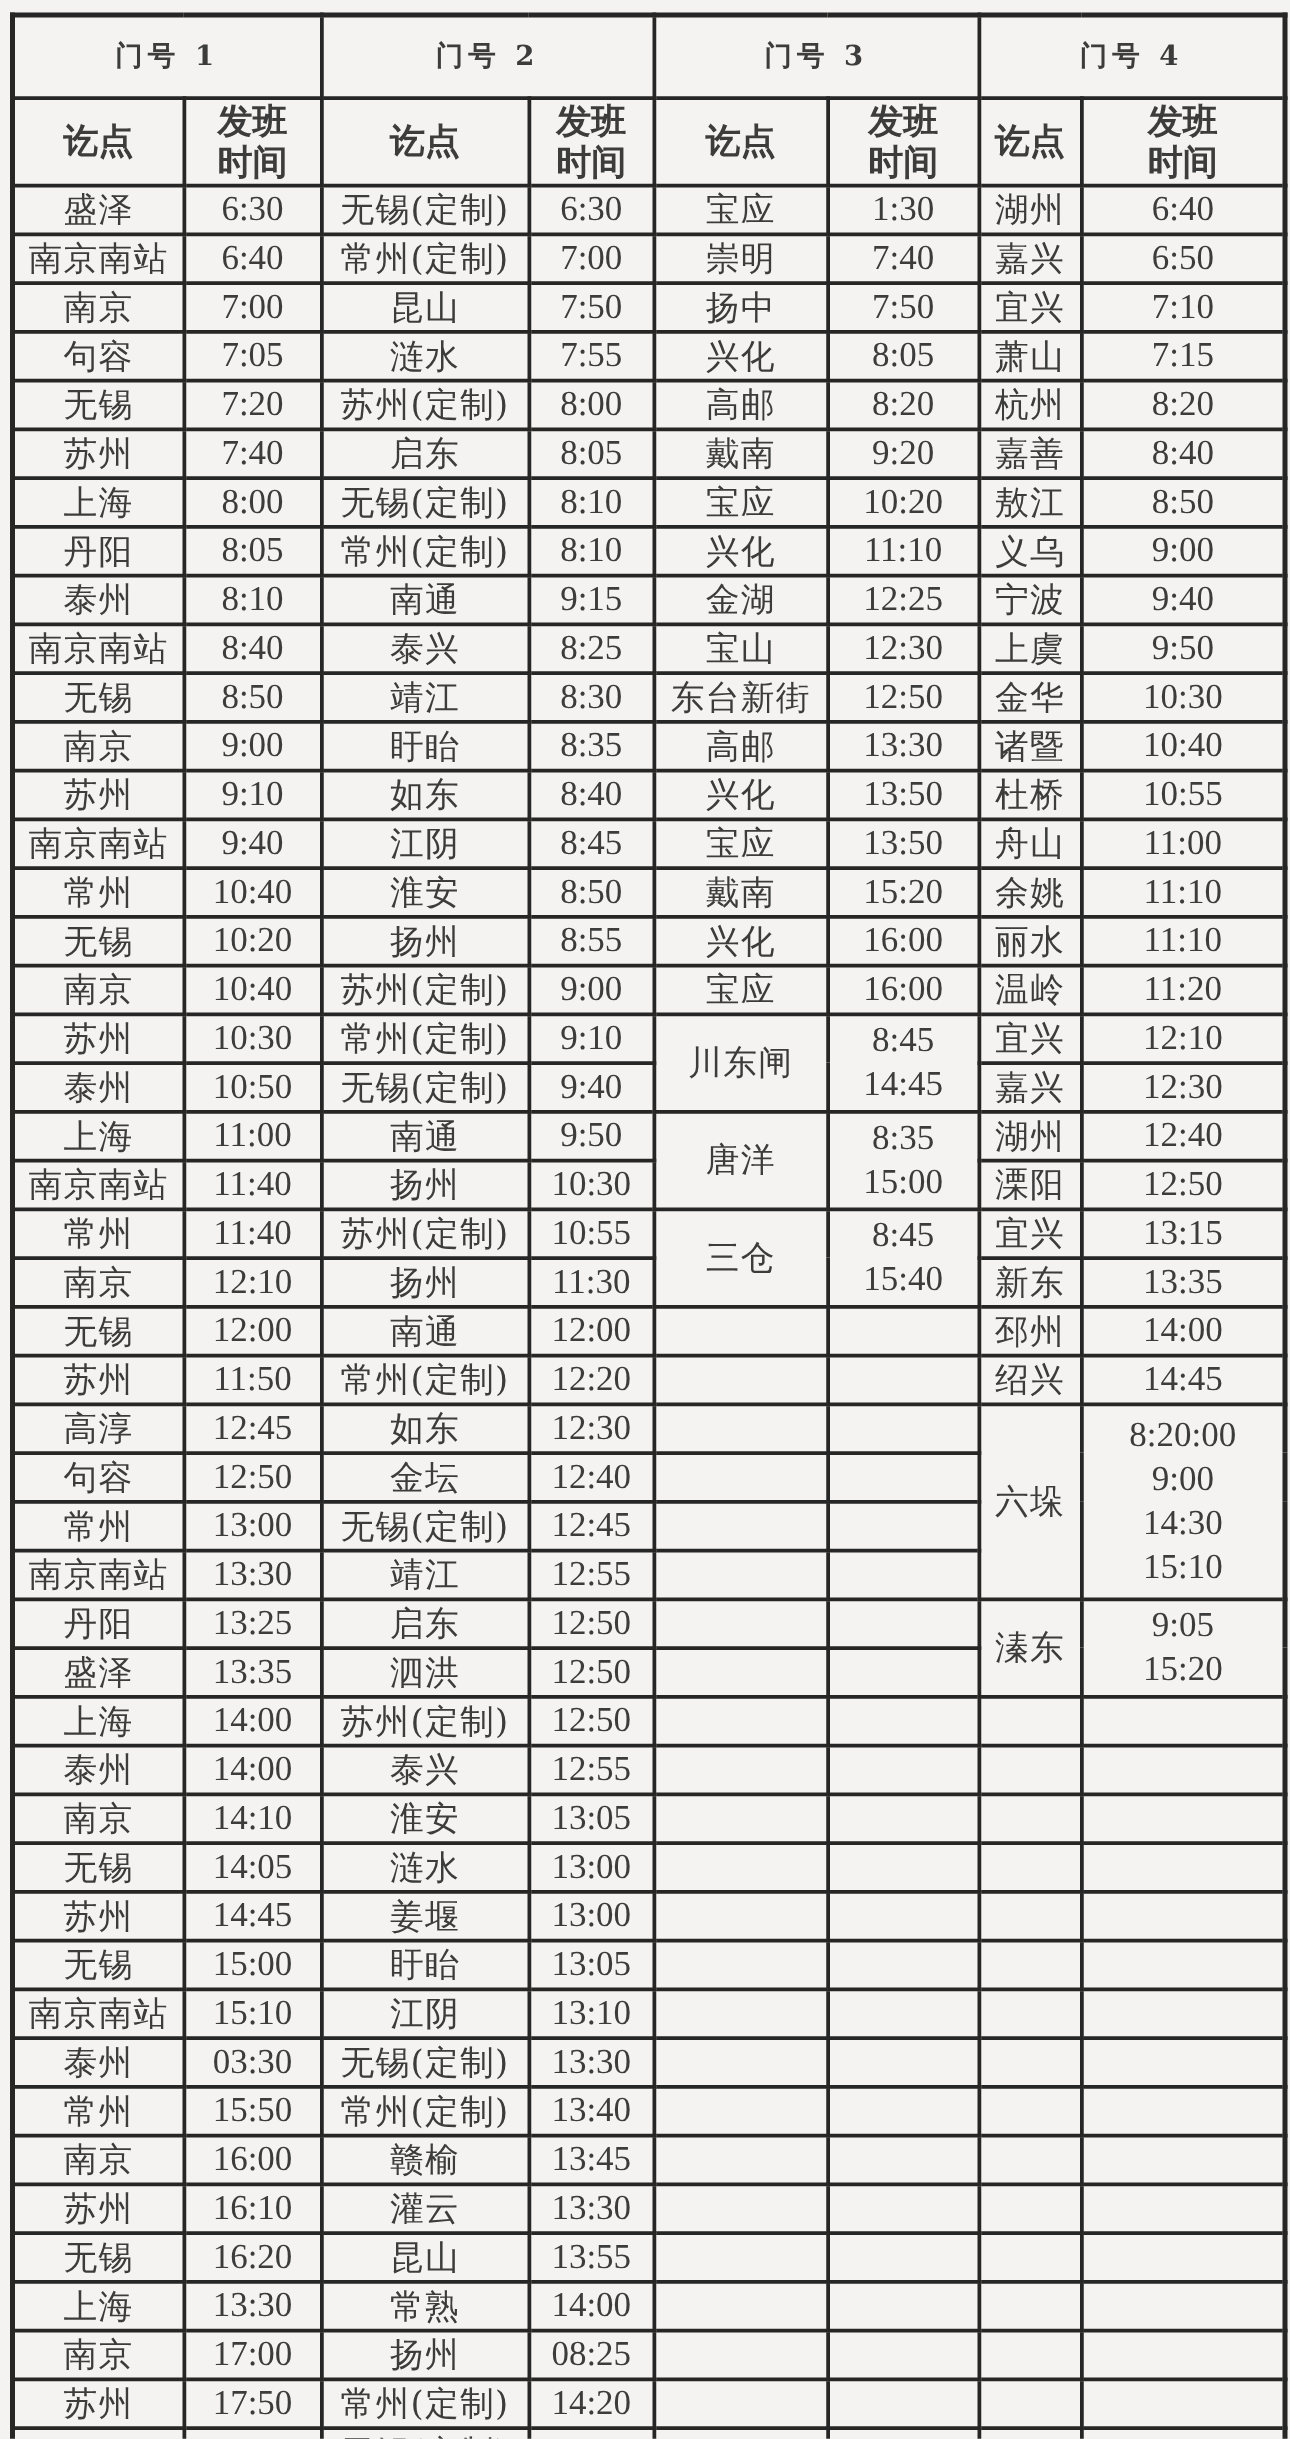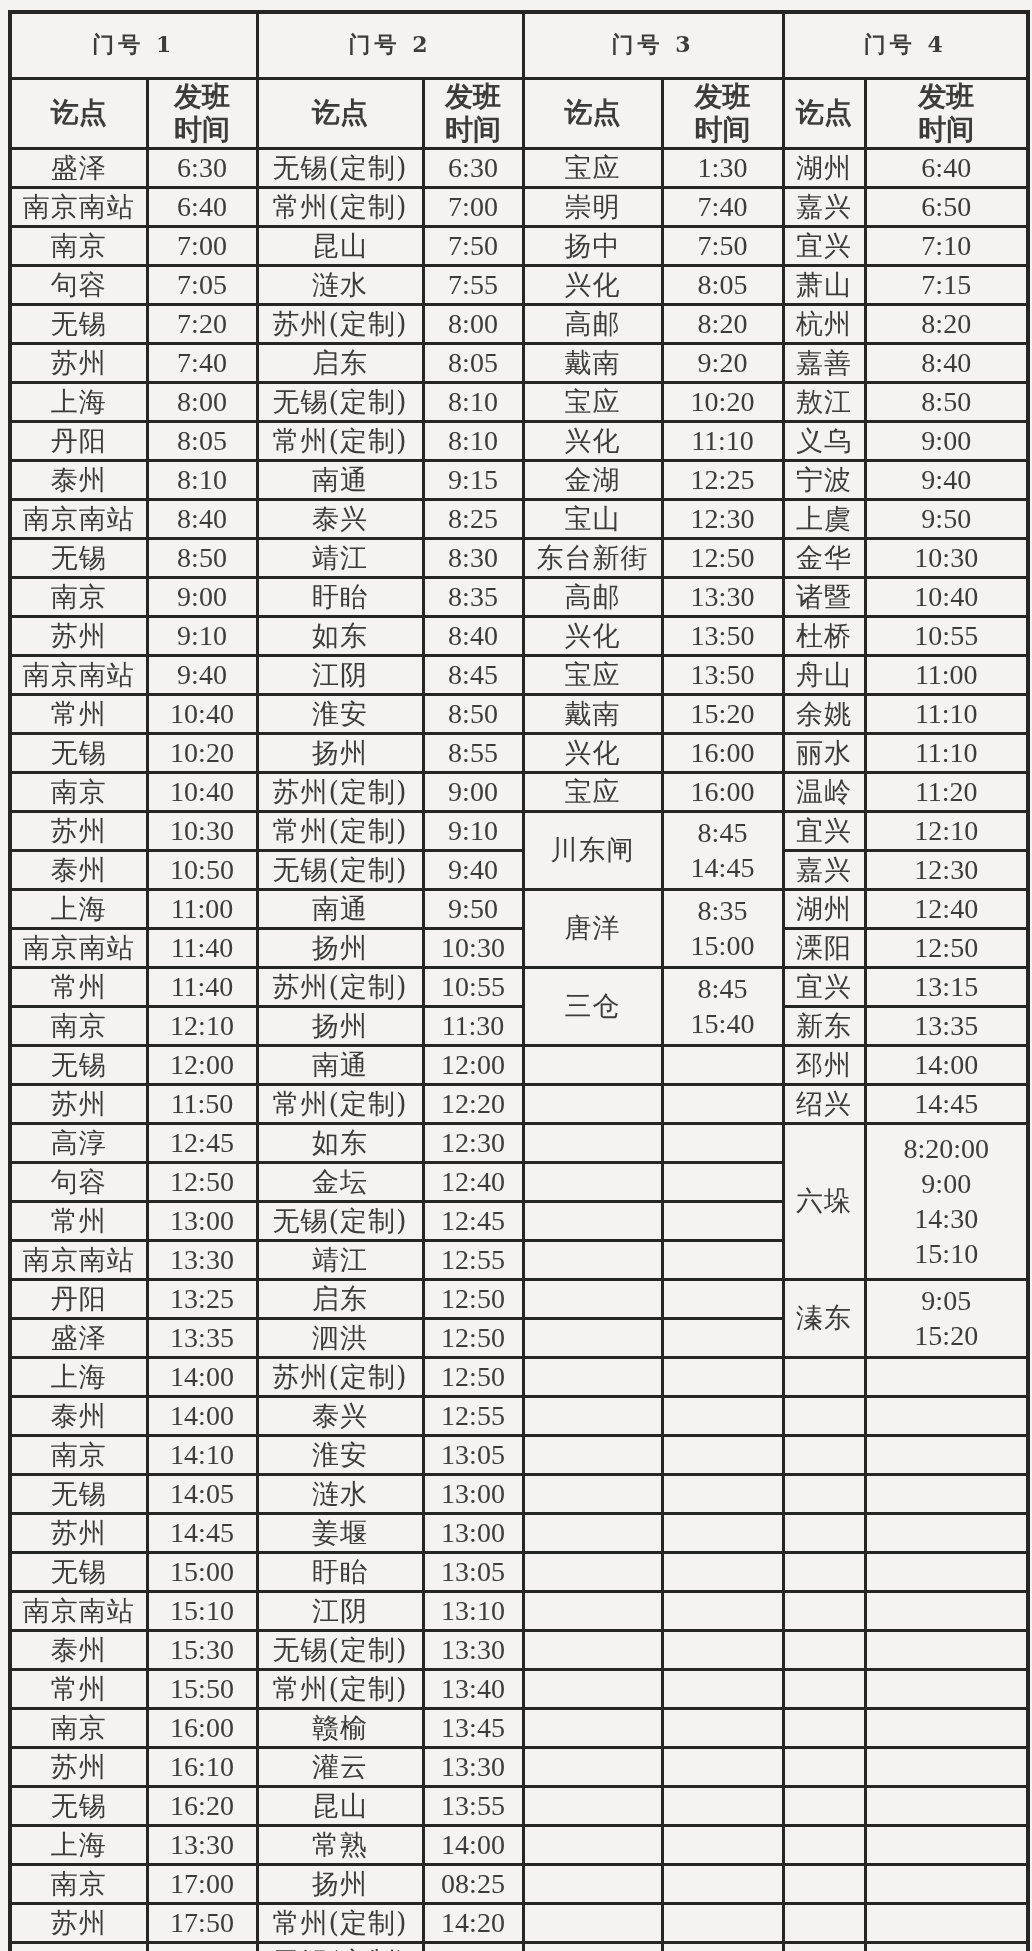--- a/index.html
+++ b/index.html
@@ -459,21 +459,21 @@
           <td class="time">15:10</td>
           <td class="dest">江阴</td>
           <td class="time">13:10</td>
           <td class="dest"></td>
           <td class="time"></td>
           <td class="dest"></td>
           <td class="time"></td>
         </tr>
         <tr>
           <td class="dest">泰州</td>
-          <td class="time">15:30</td>
+          <td class="time">03:30</td>
           <td class="dest">无锡(定制)</td>
           <td class="time">13:30</td>
           <td class="dest"></td>
           <td class="time"></td>
           <td class="dest"></td>
           <td class="time"></td>
         </tr>
         <tr>
           <td class="dest">常州</td>
           <td class="time">15:50</td>

